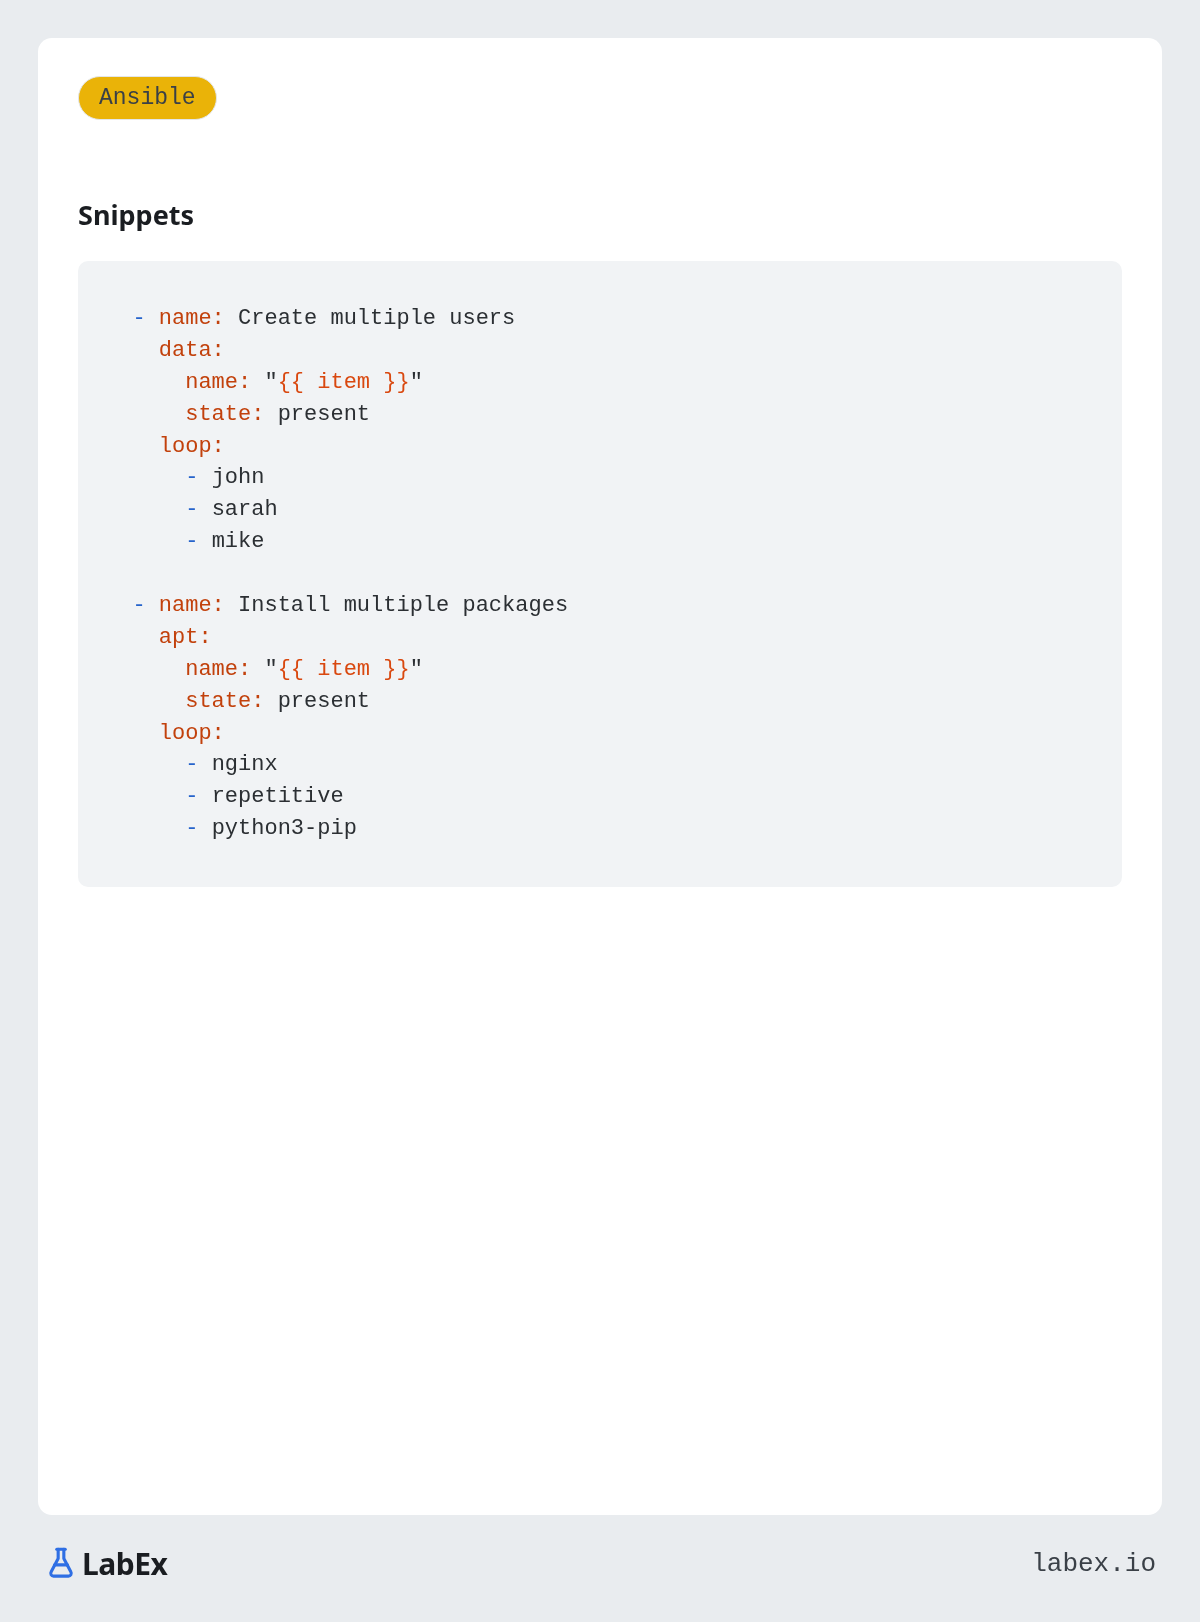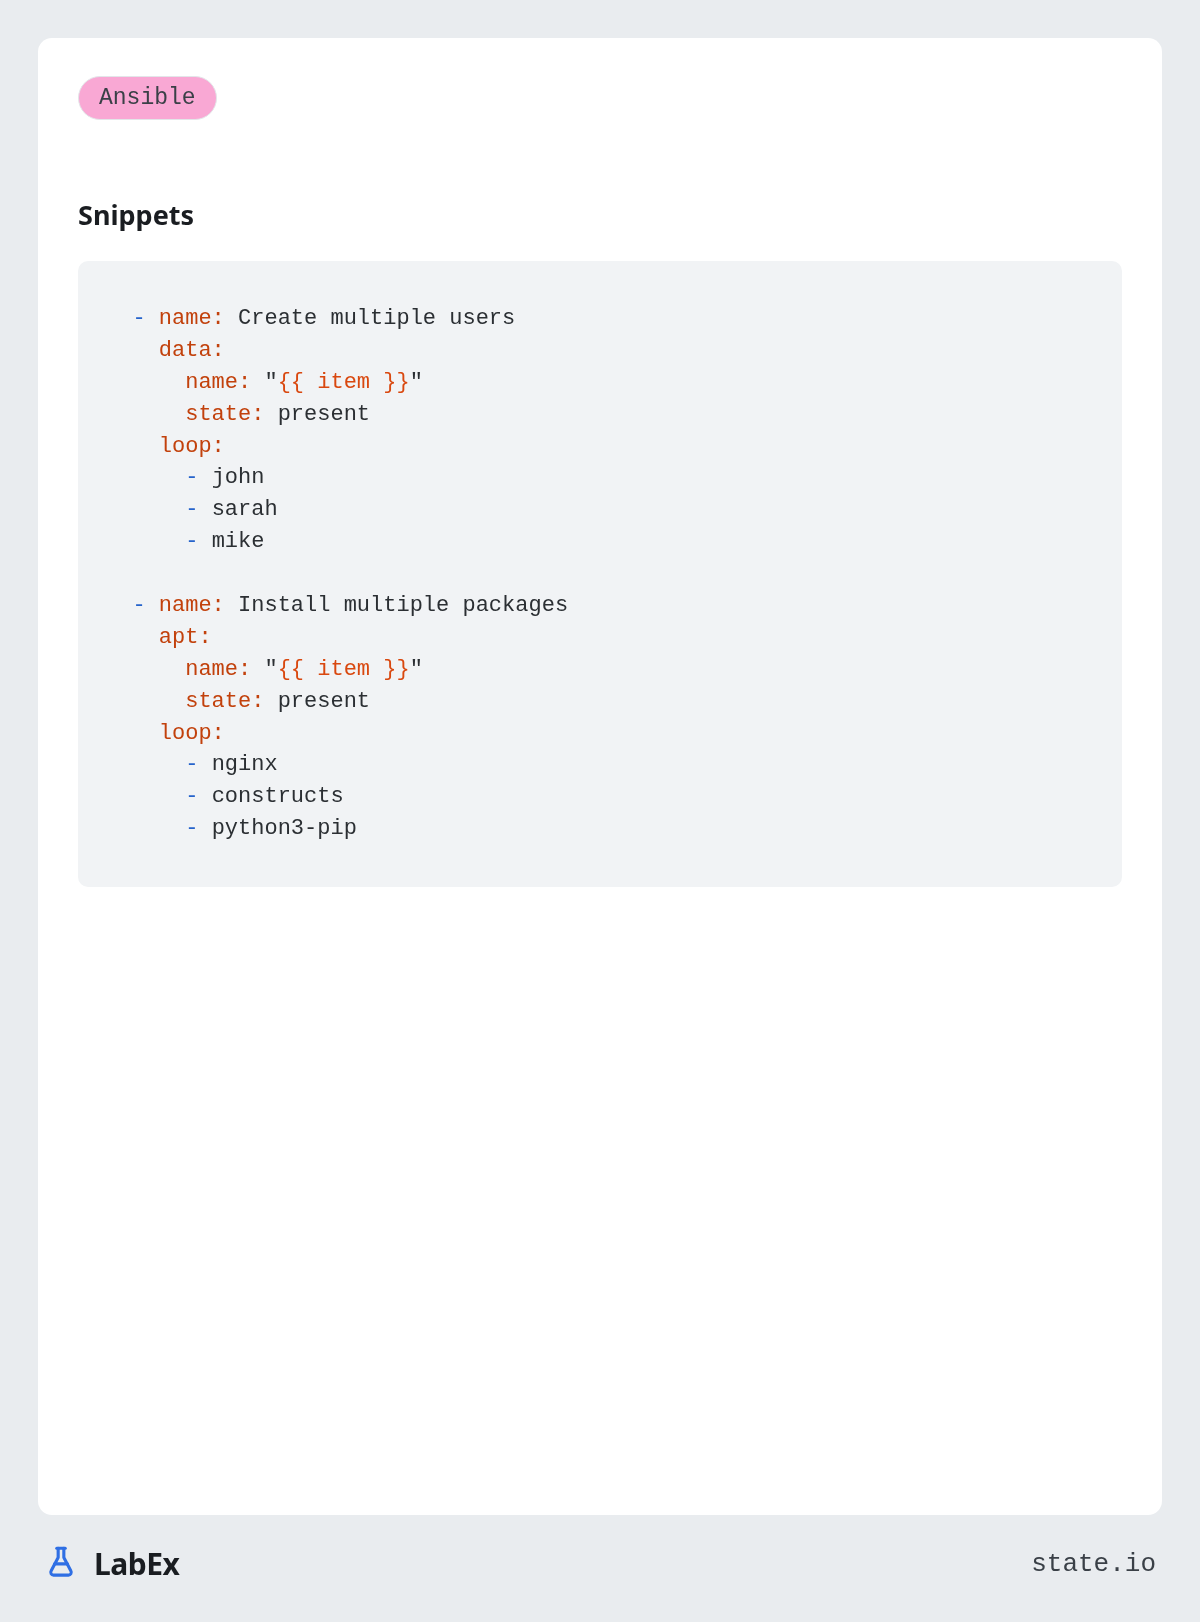--- a/index.html
+++ b/index.html
@@ -13,21 +13,21 @@
     flex-direction: column;
   }
   .card {
     background: #ffffff;
     border-radius: 14px;
     padding: 38px 40px 48px 40px;
     flex: 1;
   }
   .tag {
     display: inline-block;
-    background: #f9a8d4;
+    background: #eab308;
     border: 1px solid #e3e6e9;
     border-radius: 999px;
     padding: 8px 20px;
     font-family: ui-monospace, SFMono-Regular, "SF Mono", Menlo, Monaco, Consolas, "Liberation Mono", "Courier New", monospace;
     font-size: 23px;
     color: #3a4047;
   }
   .title {
     font-size: 60px;
     font-weight: 600;
@@ -66,22 +66,22 @@
   .yaml-tmpl { color: #d9480f; }
   .footer {
     display: flex;
     justify-content: space-between;
     align-items: center;
     margin-top: 28px;
     padding: 0 6px;
   }
   .logo {
     display: flex;
-    align-items: center;
-    gap: 16px;
+    align-items: flex-end;
+    gap: 4px;
   }
   .logo-text {
     font-size: 30px;
     font-weight: 700;
     color: #1a1d21;
     letter-spacing: -0.5px;
   }
   .site-url {
     font-family: ui-monospace, SFMono-Regular, "SF Mono", Menlo, Monaco, Consolas, "Liberation Mono", "Courier New", monospace;
     font-size: 26px;
@@ -106,29 +106,29 @@
       <span class="yaml-dash">- </span><span class="yaml-str">john</span>
       <span class="yaml-dash">- </span><span class="yaml-str">sarah</span>
       <span class="yaml-dash">- </span><span class="yaml-str">mike</span>
 
 <span class="yaml-dash">  - </span><span class="yaml-key">name:</span> <span class="yaml-str">Install multiple packages</span>
     <span class="yaml-key">apt:</span>
       <span class="yaml-key">name:</span> <span class="yaml-str">"</span><span class="yaml-tmpl">{{ item }}</span><span class="yaml-str">"</span>
       <span class="yaml-key">state:</span> <span class="yaml-str">present</span>
     <span class="yaml-key">loop:</span>
       <span class="yaml-dash">- </span><span class="yaml-str">nginx</span>
-      <span class="yaml-dash">- </span><span class="yaml-str">constructs</span>
+      <span class="yaml-dash">- </span><span class="yaml-str">repetitive</span>
       <span class="yaml-dash">- </span><span class="yaml-str">python3-pip</span></div>
 </div>
 
 <div class="footer">
   <div class="logo">
     <span>
       <svg width="34" height="34" viewBox="0 0 24 24" fill="none" stroke="#2f6fe4" stroke-width="2.2" stroke-linecap="round" stroke-linejoin="round">
         <path d="M9 3h6"></path>
         <path d="M10 3v6.5L5 19a2 2 0 0 0 1.8 3h10.4A2 2 0 0 0 19 19l-5-9.5V3"></path>
         <path d="M7.5 14h9"></path>
       </svg>
     </span>
     <span class="logo-text">LabEx</span>
   </div>
-  <span class="site-url">state.io</span>
+  <span class="site-url">labex.io</span>
 </div>
 
 </body></html>

